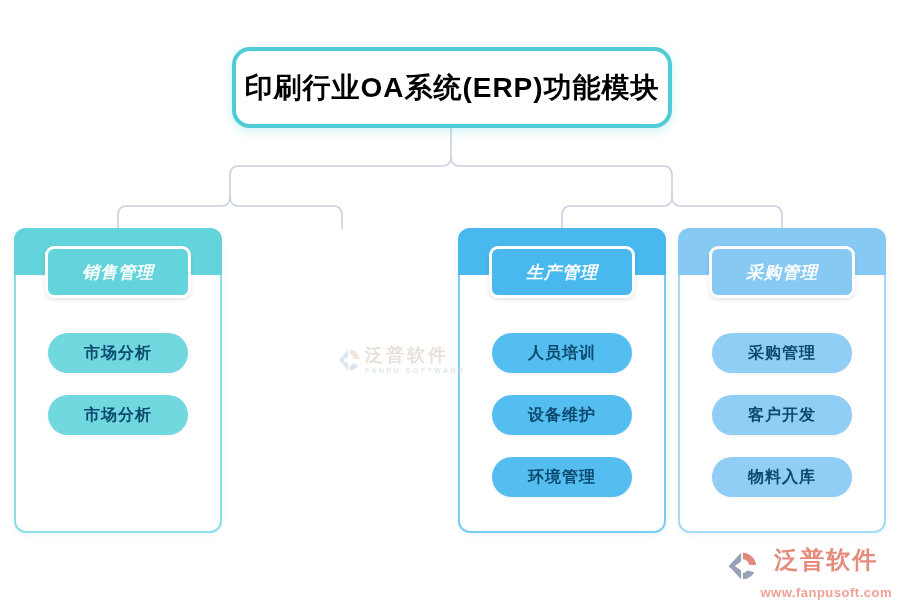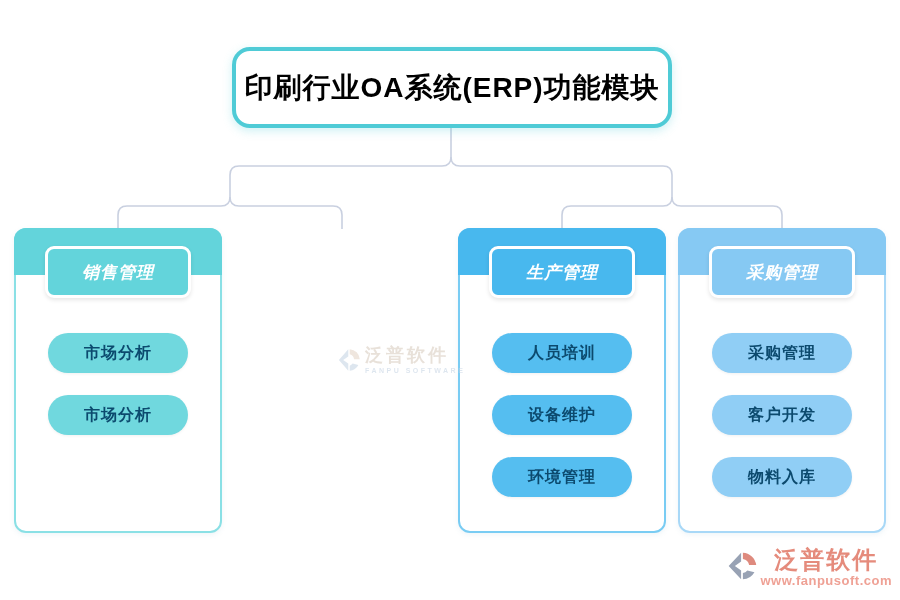--- a/index.html
+++ b/index.html
@@ -53,21 +53,21 @@
   }
   .wm-texts{display:flex;flex-direction:column;line-height:1;}
   .wm-name{font-size:18px;font-weight:700;letter-spacing:3px;color:var(--wm-name,#D6C9BB);}
   .wm-sub{font-size:7px;letter-spacing:2.5px;color:var(--wm-sub,#C3D2E2);margin-top:3px;font-weight:700;}
   
   .brand-footer{
     position:absolute;right:8px;top:548px;display:flex;align-items:flex-start;gap:2px;
   }
   .brand-texts{display:flex;flex-direction:column;align-items:center;line-height:1;}
   .brand-name{font-size:24px;font-weight:700;letter-spacing:2px;color:var(--brand,#E58B7C);}
-  .brand-url{font-size:13px;font-weight:700;letter-spacing:0.5px;color:var(--brand-url,#EFA195);margin-top:2px;}
+  .brand-url{font-size:13px;font-weight:700;letter-spacing:0.5px;color:var(--brand-url,#EFA195);margin-top:14px;}
 </style>
 </head>
 <body>
 
 <div class="stage" style="--title-border: #4FCBD6; --connector: #C9D0E0; --brand: #E58B7C; --brand-url: #EFA195; --wm-name: #D6C9BB; --wm-sub: #C3D2E2;">
 
   <svg id="connectors" viewBox="0 0 900 600">
     <path d="M451,128 L451,157 Q451,166 442,166 L239,166 Q230,166 230,175 L230,197"></path>
     <path d="M451,157 Q451,166 460,166 L663,166 Q672,166 672,175 L672,197"></path>
     <path d="M230,197 Q230,206 221,206 L127,206 Q118,206 118,215 L118,229"></path>

